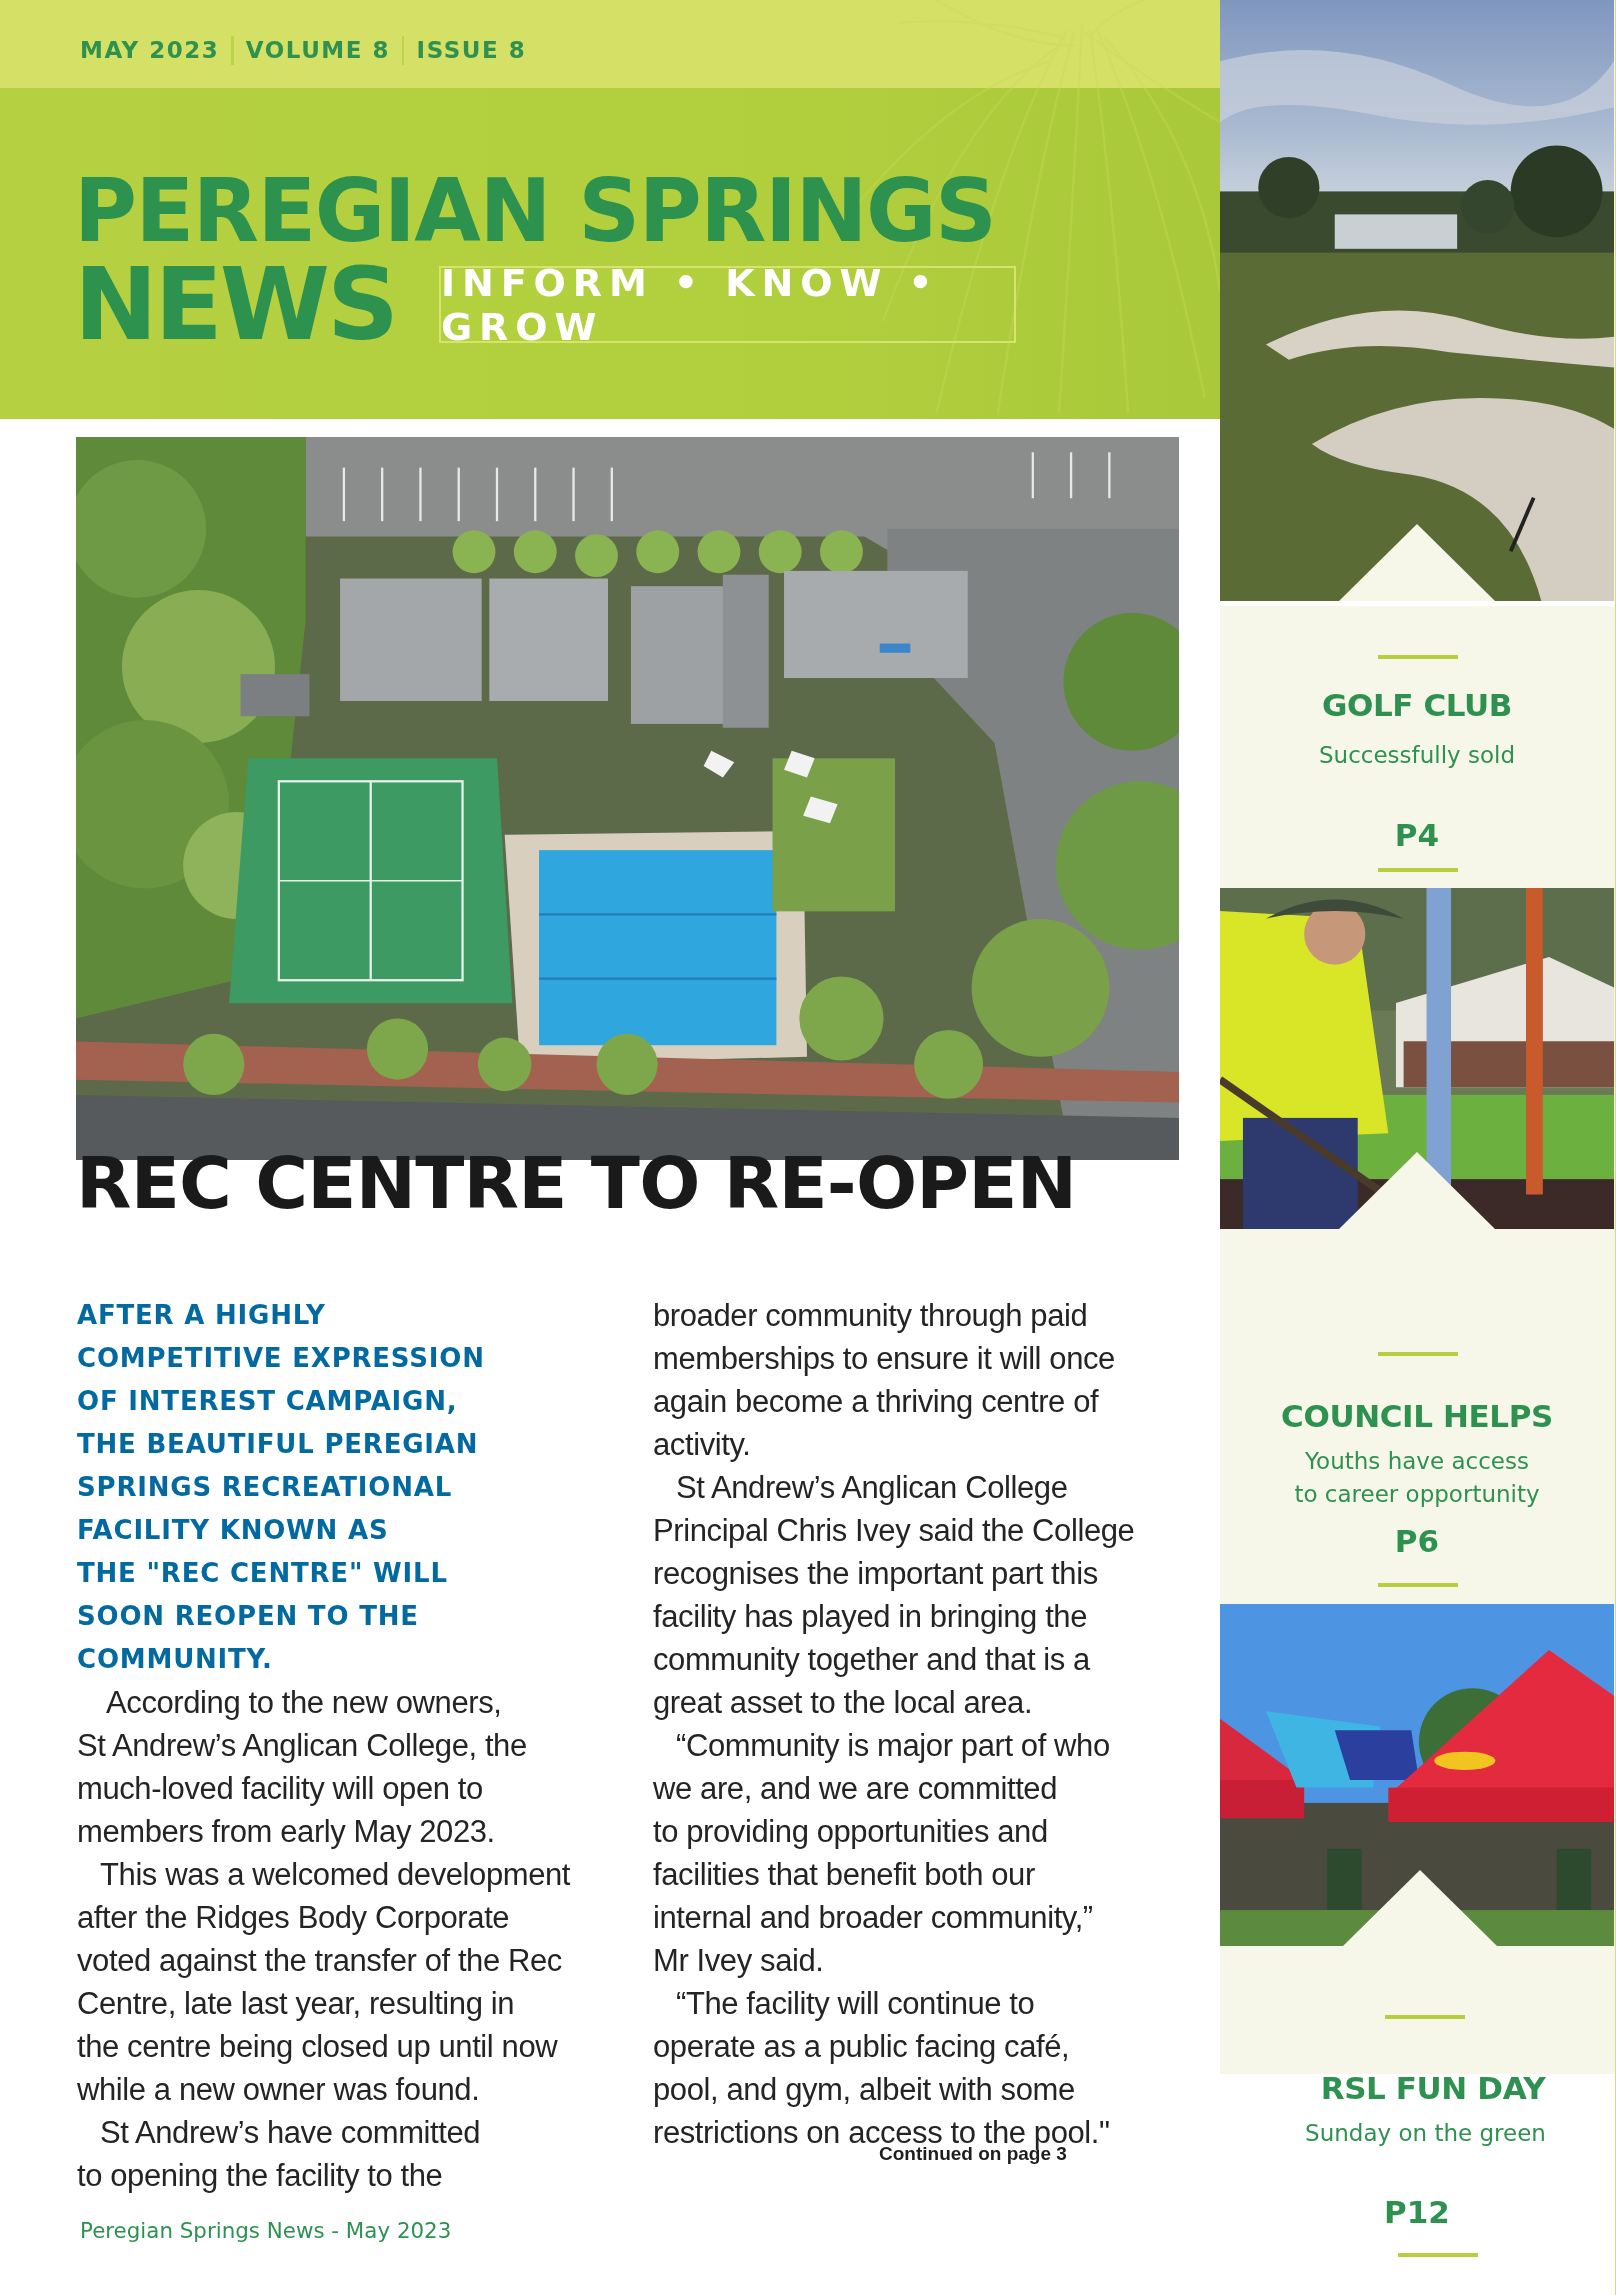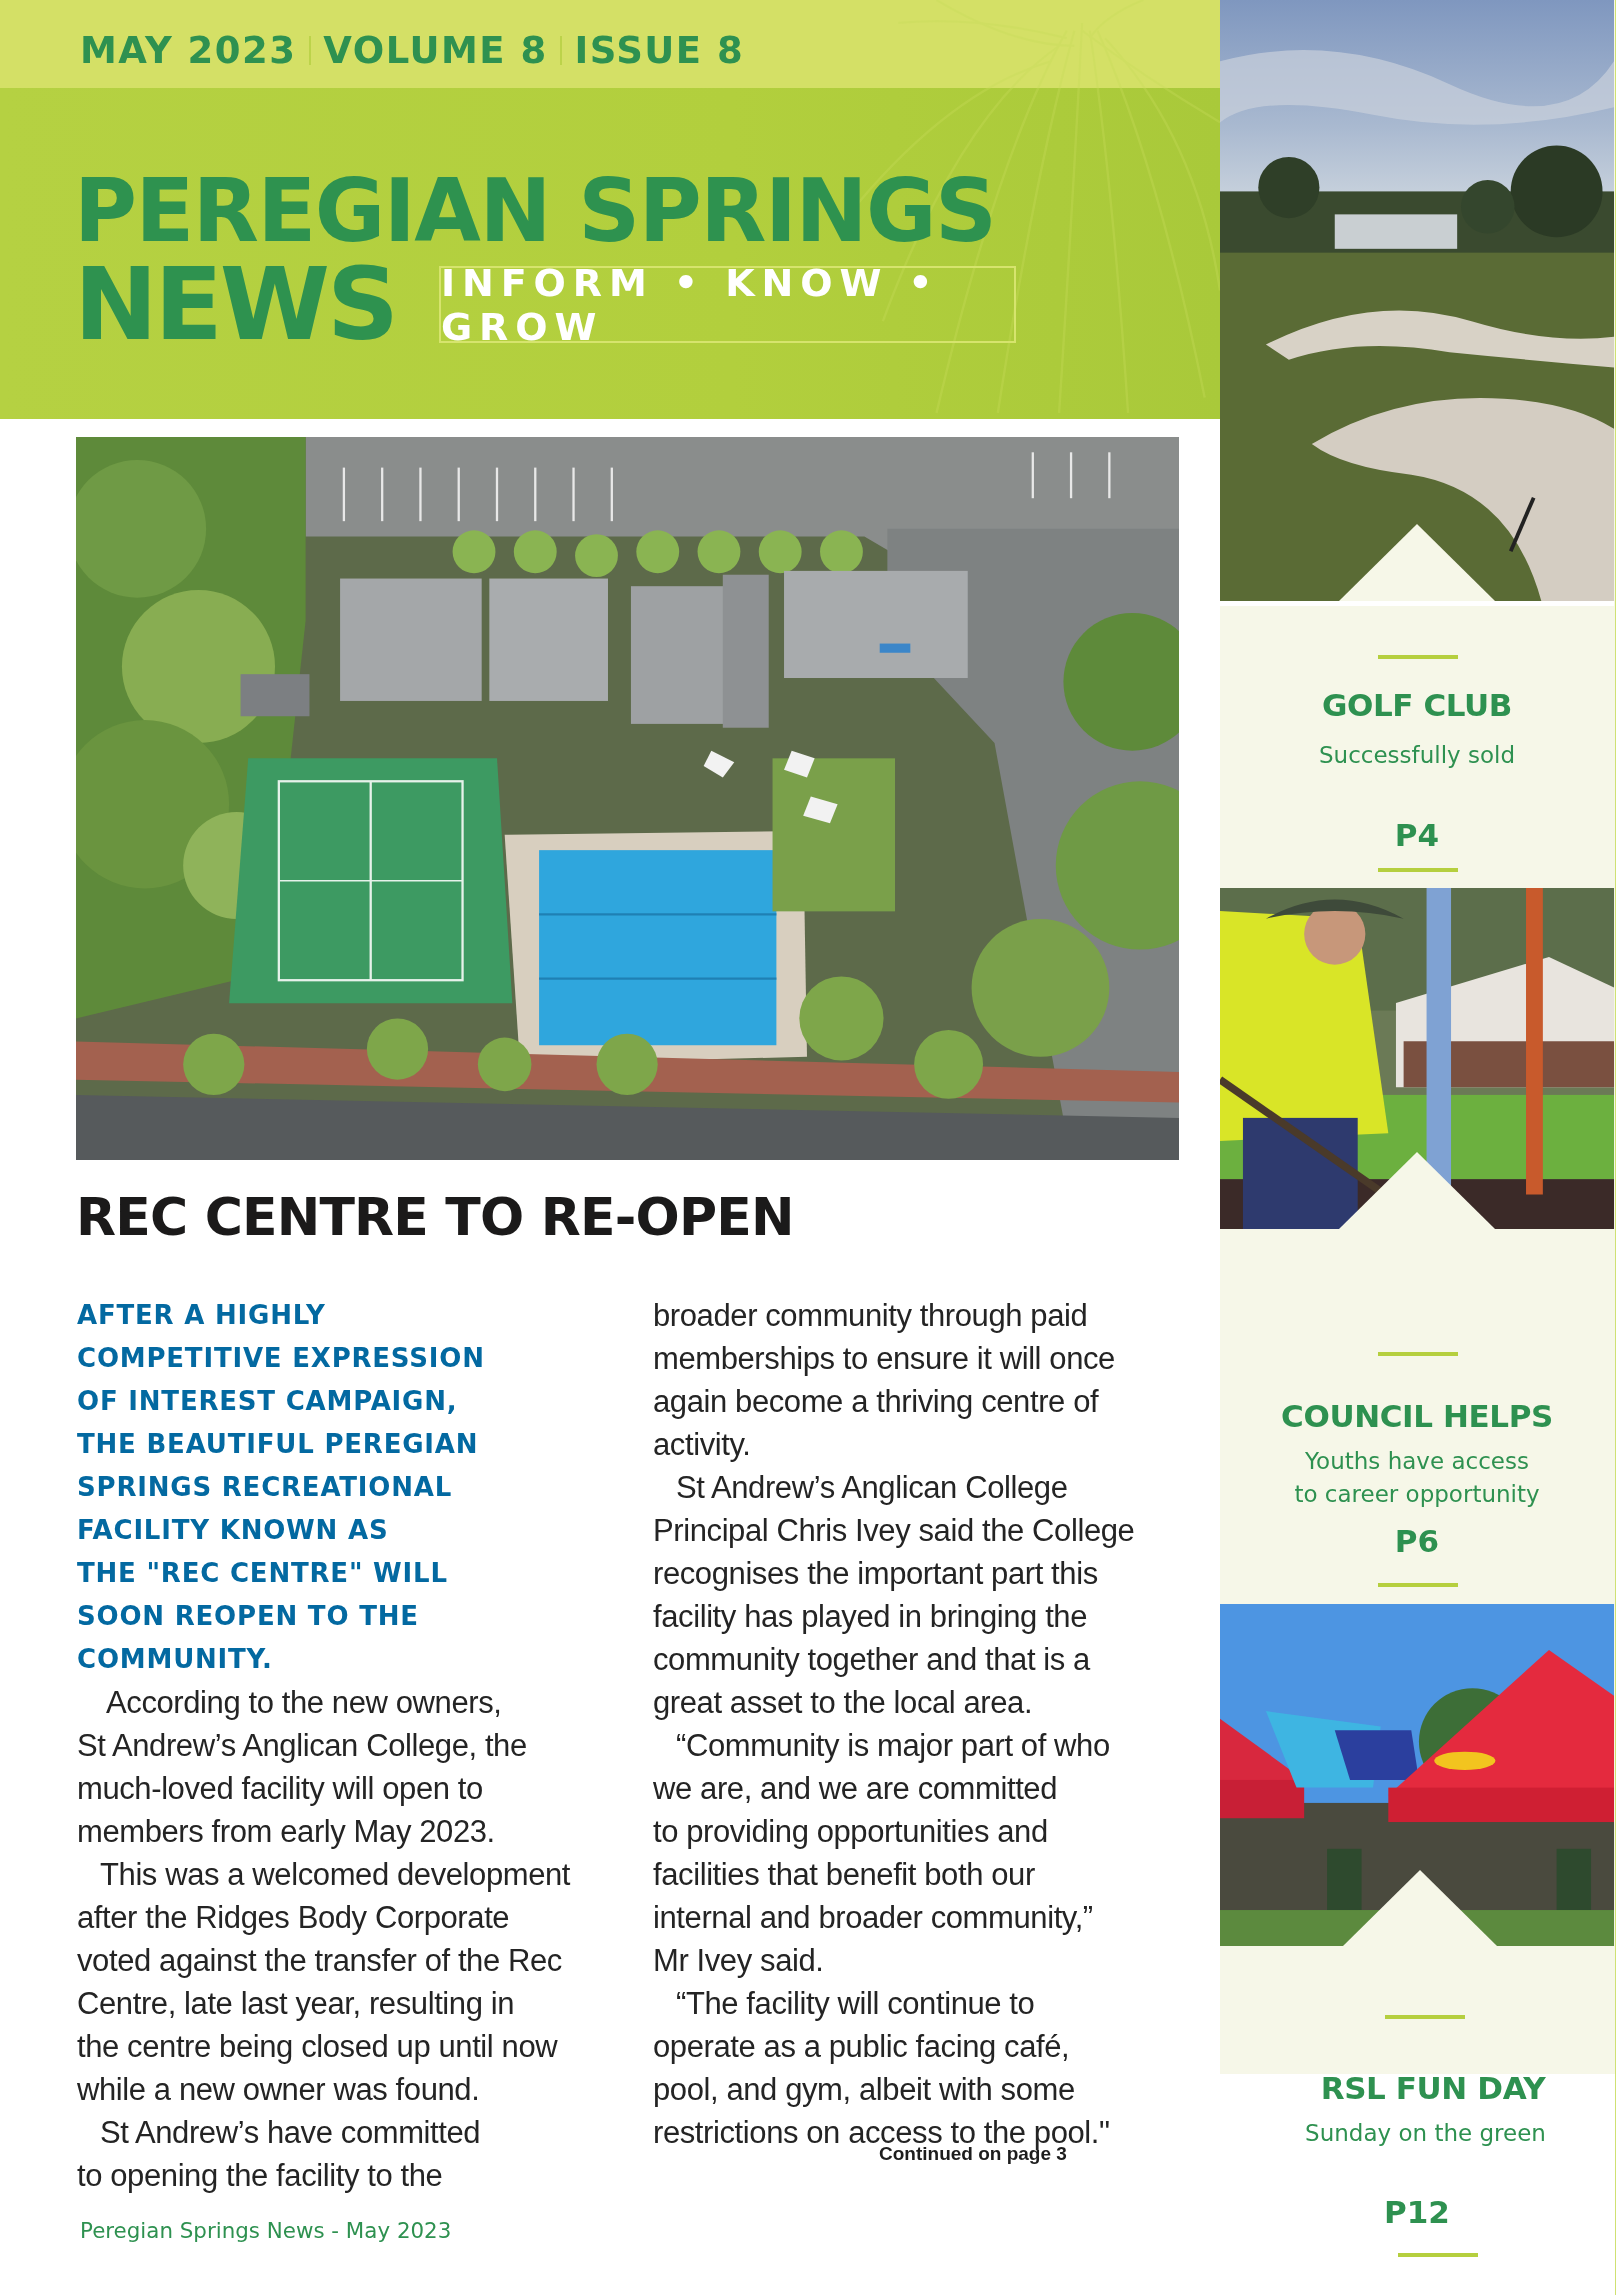--- a/index.html
+++ b/index.html
@@ -6,38 +6,38 @@
   html, body { width: 1617px; height: 2295px; background: #ffffff; overflow: hidden; }
   body { position: relative; font-family: "Liberation Sans", sans-serif; }
 
   
   .masthead { position: absolute; left: 0; top: 0; width: 1220px; height: 419px; overflow: hidden; }
   .issue-band { position: absolute; left: 0; top: 0; width: 100%; height: 88px; background: #d4e066; }
   .title-band { position: absolute; left: 0; top: 88px; width: 100%; height: 331px;
                 background: linear-gradient(90deg, #b5d142 0%, #b2cf3d 60%, #a9c93a 100%); }
   .palm { position: absolute; right: 0; top: 0; width: 475px; height: 419px; opacity: .35; pointer-events: none; }
   .issue-line { position: absolute; left: 80px; top: 31px; height: 38px; display: flex; align-items: center;
-                color: #2e9150; font-family: "DejaVu Sans", sans-serif; font-weight: bold; font-size: 37px; letter-spacing: 1.5px; }
+                color: #2e9150; font-family: "DejaVu Sans", sans-serif; font-weight: bold; font-size: 23px; letter-spacing: 1.5px; }
   .issue-line .sep { display: inline-block; width: 2.3px; height: 29px; background: #bcd34a; margin: 0 12.2px; }
   .masthead-title { position: absolute; left: 74px; top: 167px; color: #2e924f;
                     font-family: "DejaVu Sans", sans-serif; font-weight: bold; font-size: 86px; line-height: 86px;
                     letter-spacing: -1.5px; transform: scaleY(1.02); transform-origin: left top; }
   .masthead-news { position: absolute; left: 74px; top: 255px; color: #2e924f;
                    font-family: "DejaVu Sans", sans-serif; font-weight: bold; font-size: 100px; line-height: 100px; letter-spacing: -3.1px; }
   .tagline-box { position: absolute; left: 439px; top: 266px; width: 577px; height: 77px;
                  border: 2.3px solid #d6e46d; display: flex; align-items: center; justify-content: center; }
   .tagline { color: #ffffff; font-family: "DejaVu Sans", sans-serif; font-weight: bold; font-size: 38px; letter-spacing: 6.9px; }
 
   
   .hero { position: absolute; left: 76px; top: 437px; width: 1103px; height: 723px; overflow: hidden; background: #4b5a3c; }
   .hero svg { width: 100%; height: 100%; display: block; }
 
   
-  .headline { position: absolute; left: 76px; top: 1182px; color: #1b1a1a;
-              font-family: "DejaVu Sans", sans-serif; font-weight: bold; font-size: 52px; line-height: 70px; letter-spacing: -0.8px; }
+  .headline { position: absolute; left: 76px; top: 1148px; color: #1b1a1a;
+              font-family: "DejaVu Sans", sans-serif; font-weight: bold; font-size: 72px; line-height: 70px; letter-spacing: -0.8px; }
 
   
   .col { position: absolute; top: 1294px; width: 536px; }
   .col-left { left: 77px; }
   .col-right { left: 653px; width: 536px; }
   .lede { color: #0369a1; font-family: "DejaVu Sans", sans-serif; font-weight: bold; font-size: 26px;
           line-height: 43px; letter-spacing: 0.8px; text-transform: uppercase; }
   .body-line { color: #242424; font-family: "Liberation Sans", sans-serif; font-size: 31px; line-height: 43px;
                white-space: nowrap; letter-spacing: -0.4px; }
   .indent { padding-left: 23px; }

